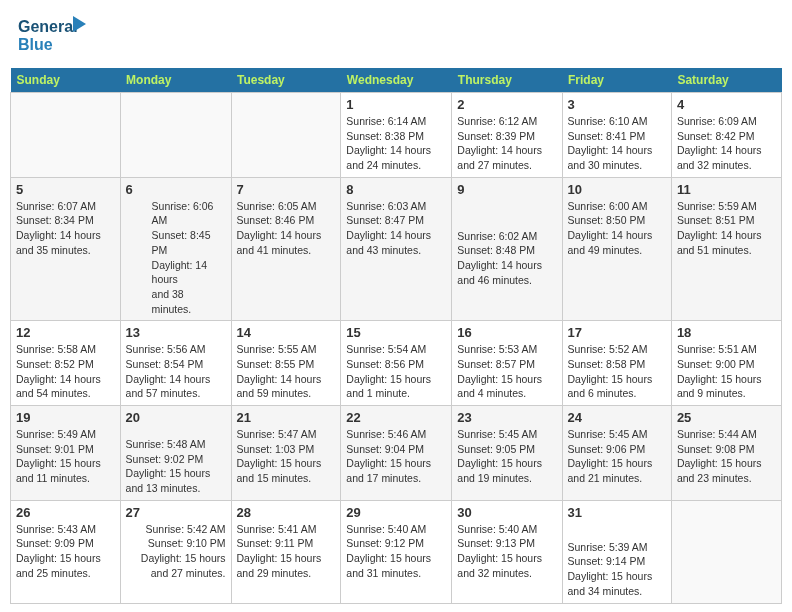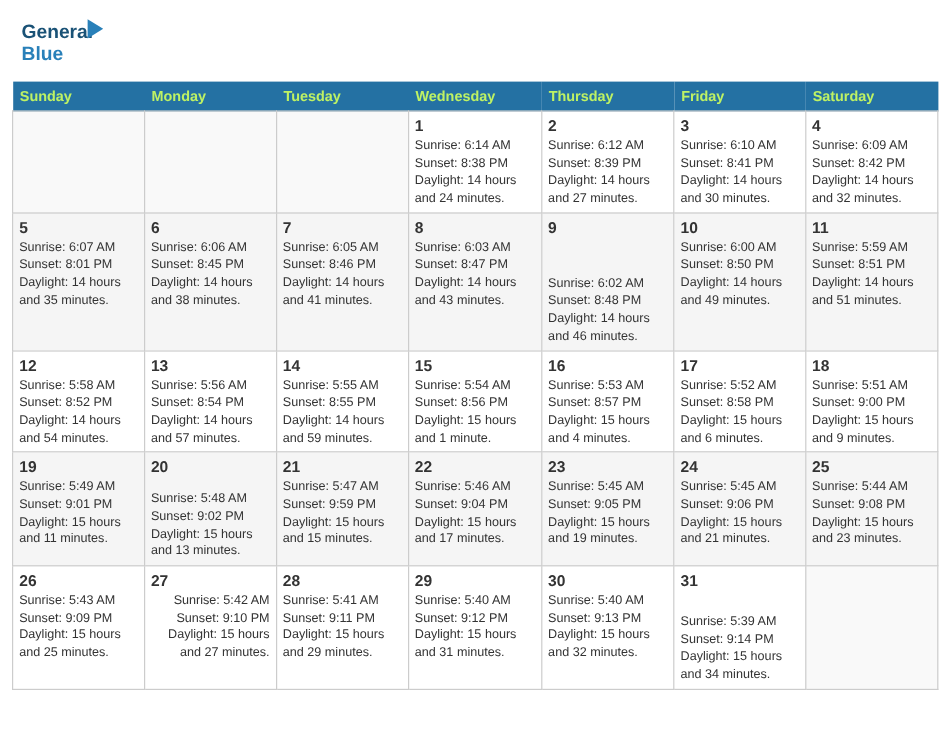--- a/index.html
+++ b/index.html
@@ -133,27 +133,27 @@
           <div class="day-info" style="white-space: pre-line;">Sunrise: 6:09 AM
 Sunset: 8:42 PM
 Daylight: 14 hours
 and 32 minutes.</div>
         </td>
       </tr>
       <tr>
         <td>
           <span class="day-num">5</span>
           <div class="day-info" style="white-space: pre-line;">Sunrise: 6:07 AM
-Sunset: 8:01 PM
+Sunset: 8:34 PM
 Daylight: 14 hours
 and 35 minutes.</div>
         </td>
         <td>
           <span class="day-num">6</span>
-          <div class="day-info" style="white-space: pre-line;">Sunrise: 6:06 AM
+          <div class="day-info" style="white-space: pre-line; margin-left: 26px;">Sunrise: 6:06 AM
 Sunset: 8:45 PM
 Daylight: 14 hours
 and 38 minutes.</div>
         </td>
         <td>
           <span class="day-num">7</span>
           <div class="day-info" style="white-space: pre-line;">Sunrise: 6:05 AM
 Sunset: 8:46 PM
 Daylight: 14 hours
 and 41 minutes.</div>
@@ -249,21 +249,21 @@
         <td>
           <span class="day-num">20</span>
           <div class="day-info" style="white-space: pre-line; margin-top: 12px;">Sunrise: 5:48 AM
 Sunset: 9:02 PM
 Daylight: 15 hours
 and 13 minutes.</div>
         </td>
         <td>
           <span class="day-num">21</span>
           <div class="day-info" style="white-space: pre-line;">Sunrise: 5:47 AM
-Sunset: 9:59 PM
+Sunset: 1:03 PM
 Daylight: 15 hours
 and 15 minutes.</div>
         </td>
         <td>
           <span class="day-num">22</span>
           <div class="day-info" style="white-space: pre-line;">Sunrise: 5:46 AM
 Sunset: 9:04 PM
 Daylight: 15 hours
 and 17 minutes.</div>
         </td>

